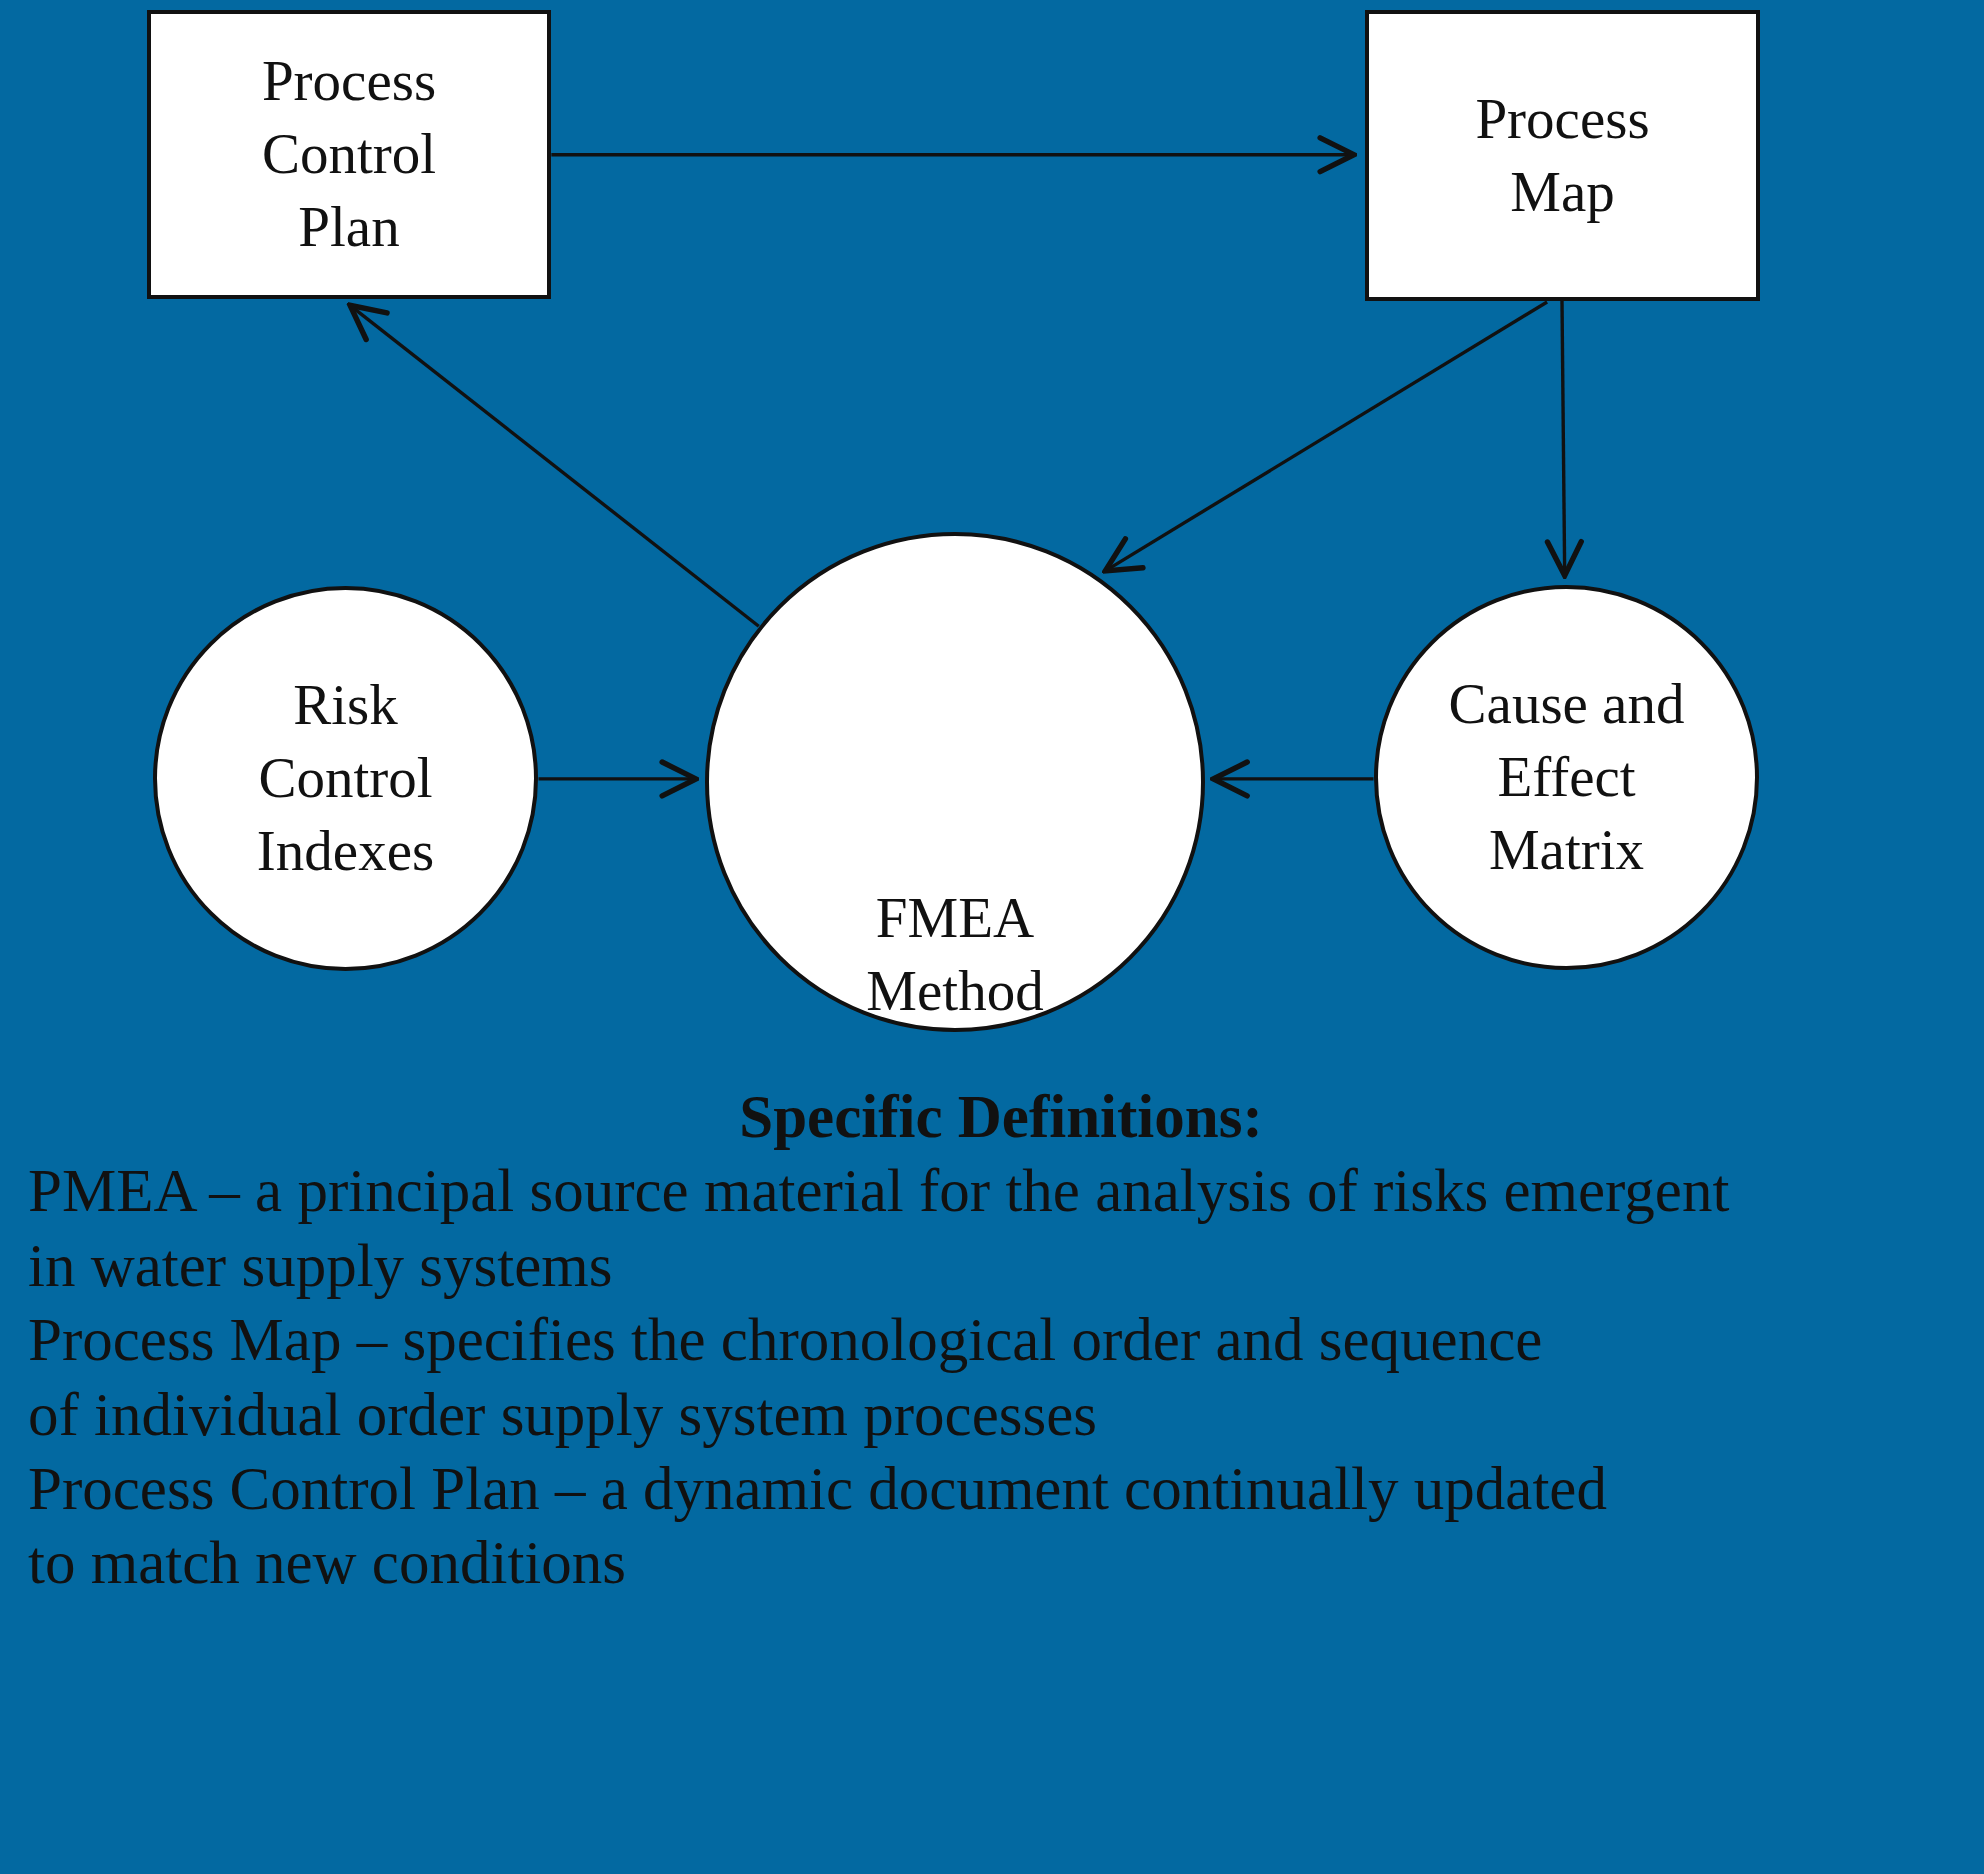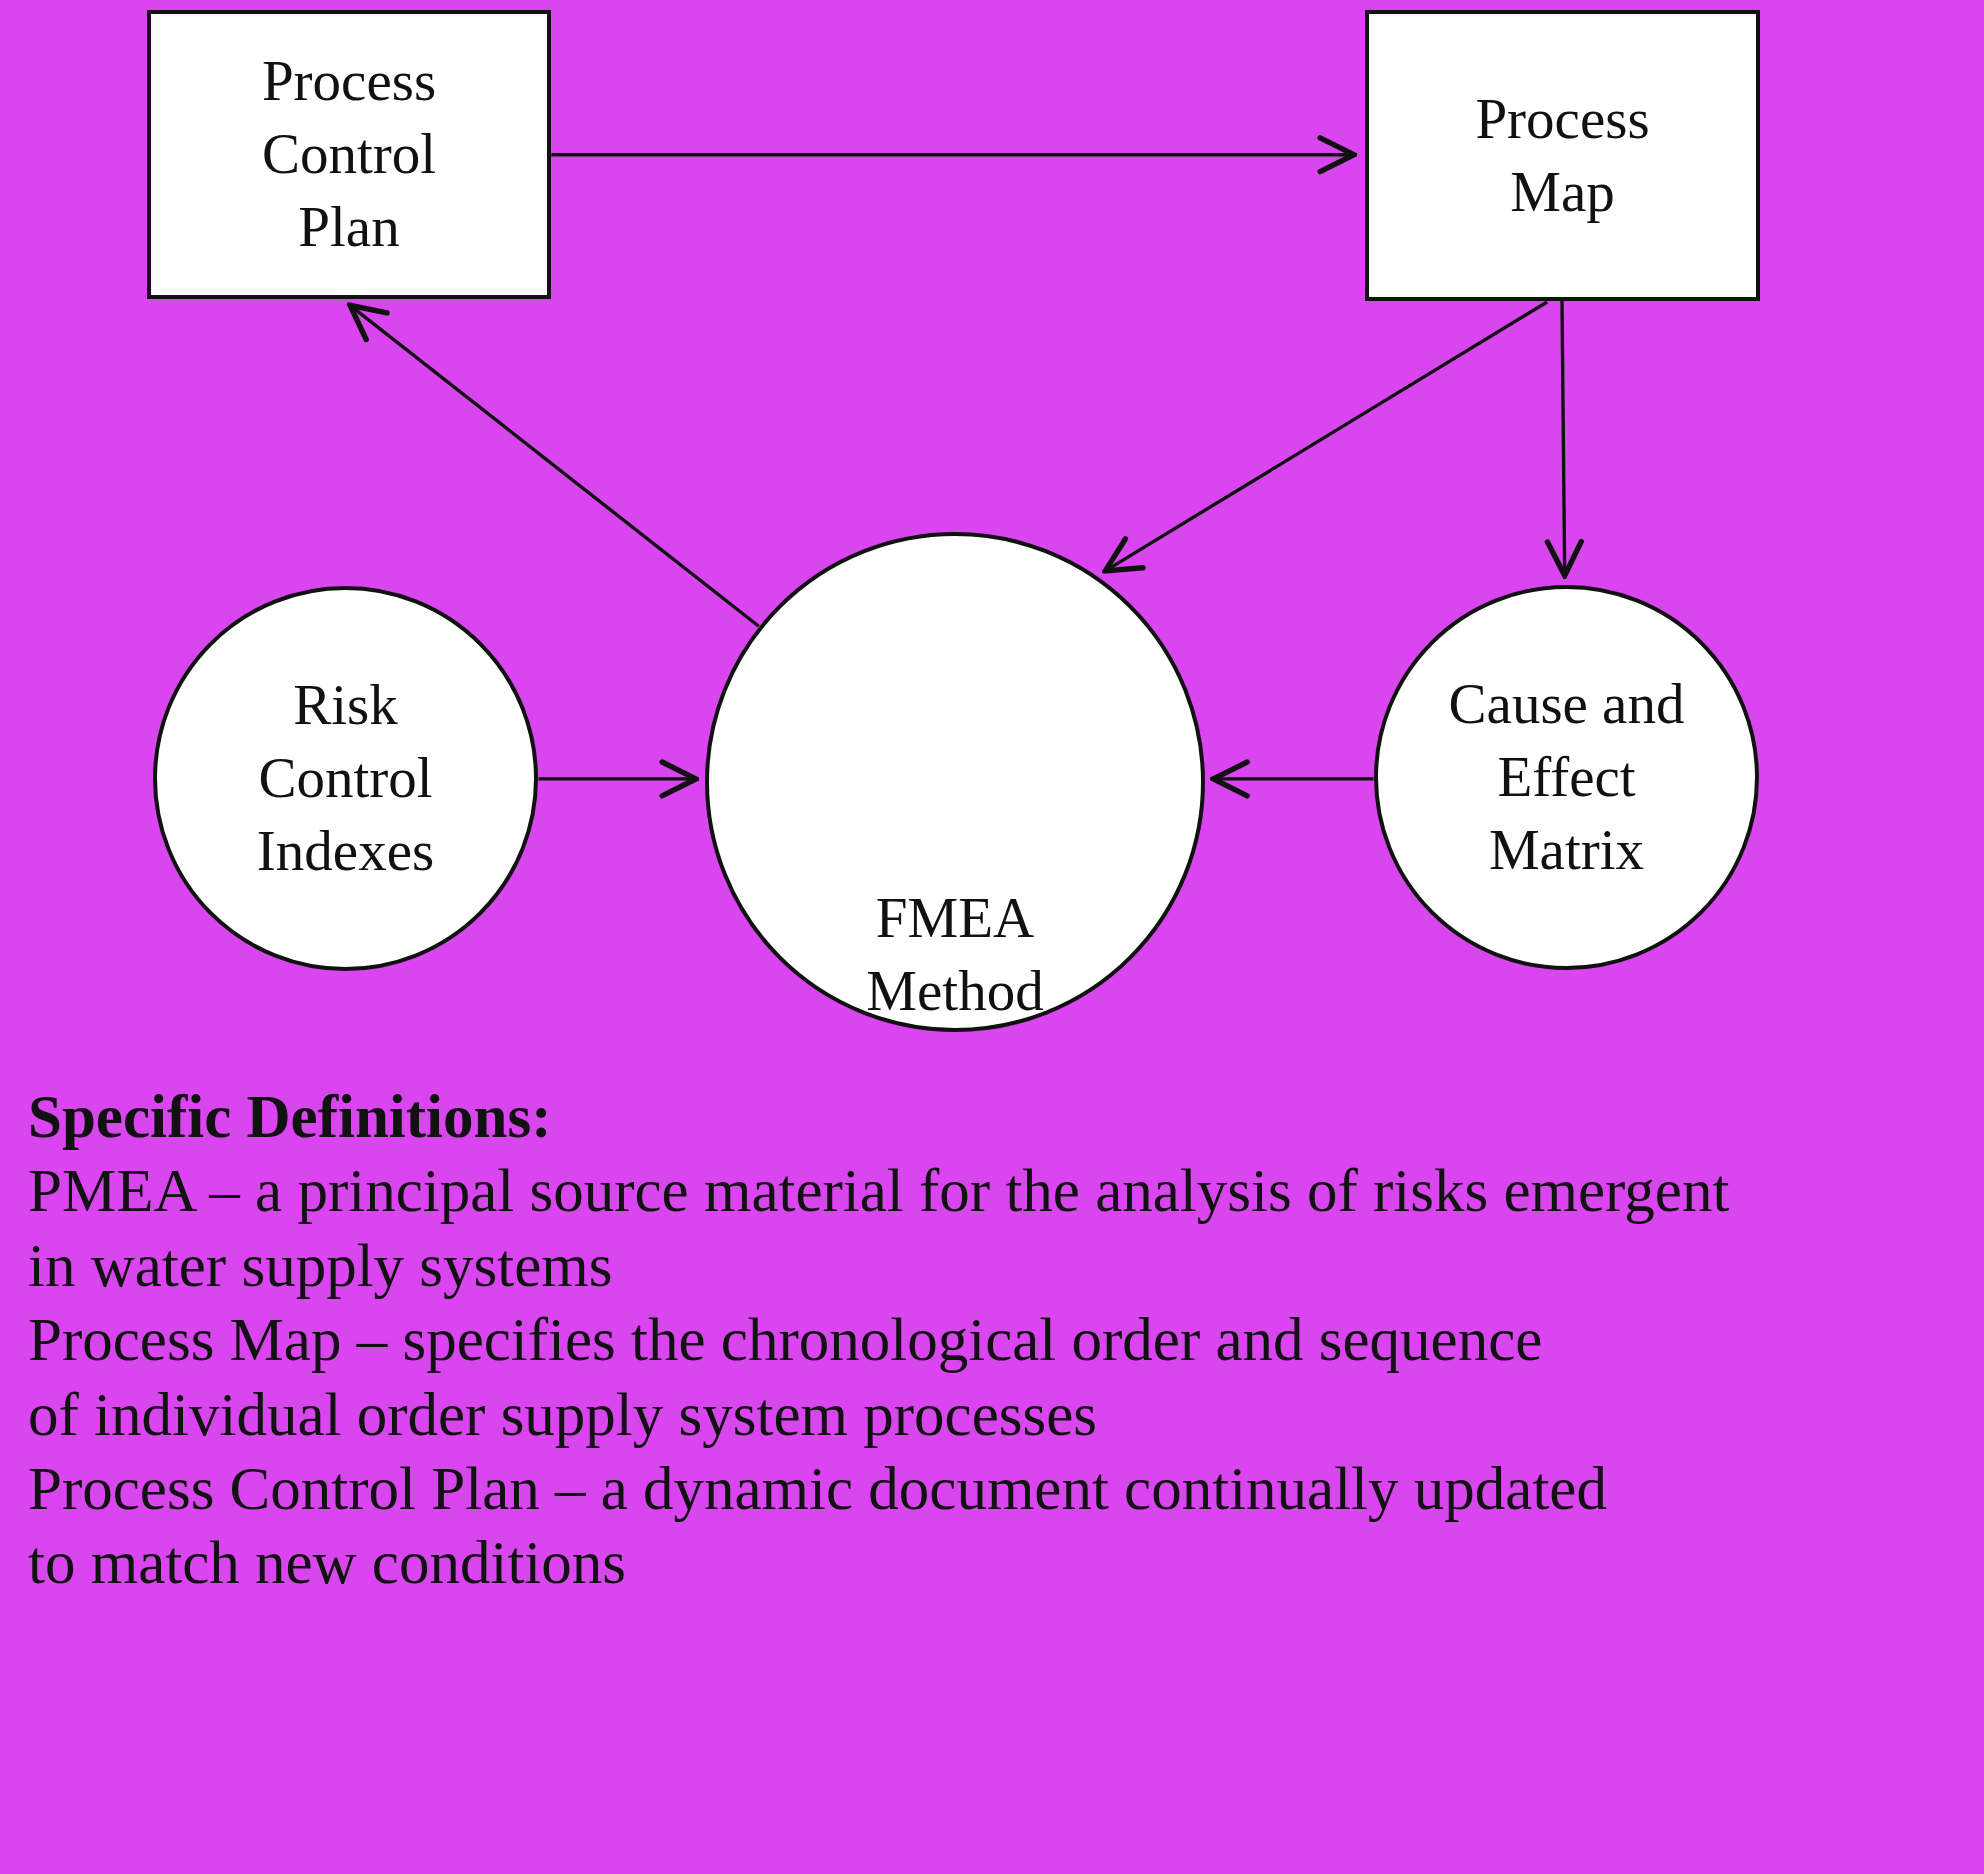--- a/index.html
+++ b/index.html
@@ -4,21 +4,21 @@
 <style>
   html, body {
     margin: 0;
     padding: 0;
     background: #ffffff;
   }
   .canvas {
     position: relative;
     width: 1985px;
     height: 1874px;
-    background: #d946ef;
+    background: #0369a1;
     color: #111111;
     font-family: "Liberation Serif", "DejaVu Serif", serif;
     overflow: hidden;
   }
   .arrow-layer {
     position: absolute;
     left: 0;
     top: 0;
     width: 100%;
     height: 100%;
@@ -48,20 +48,21 @@
   .defs-block {
     position: absolute;
     left: 28px;
     top: 1080px;
     width: 1946px;
     font-size: 61px;
     line-height: 1.22;
   }
   .defs-heading {
     font-weight: bold;
+    text-align: center;
   }
   .def-line {
     white-space: pre-line;
   }
 </style>
 </head>
 <body>
 
 <div class="canvas">
 

